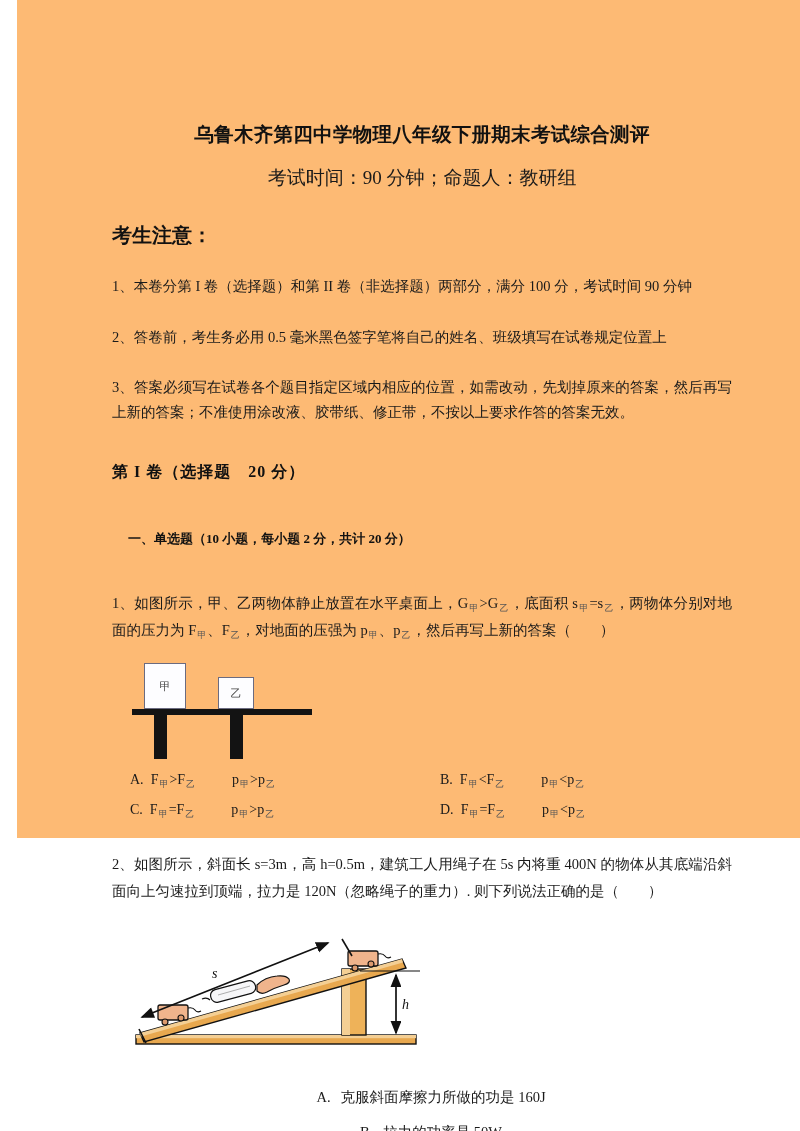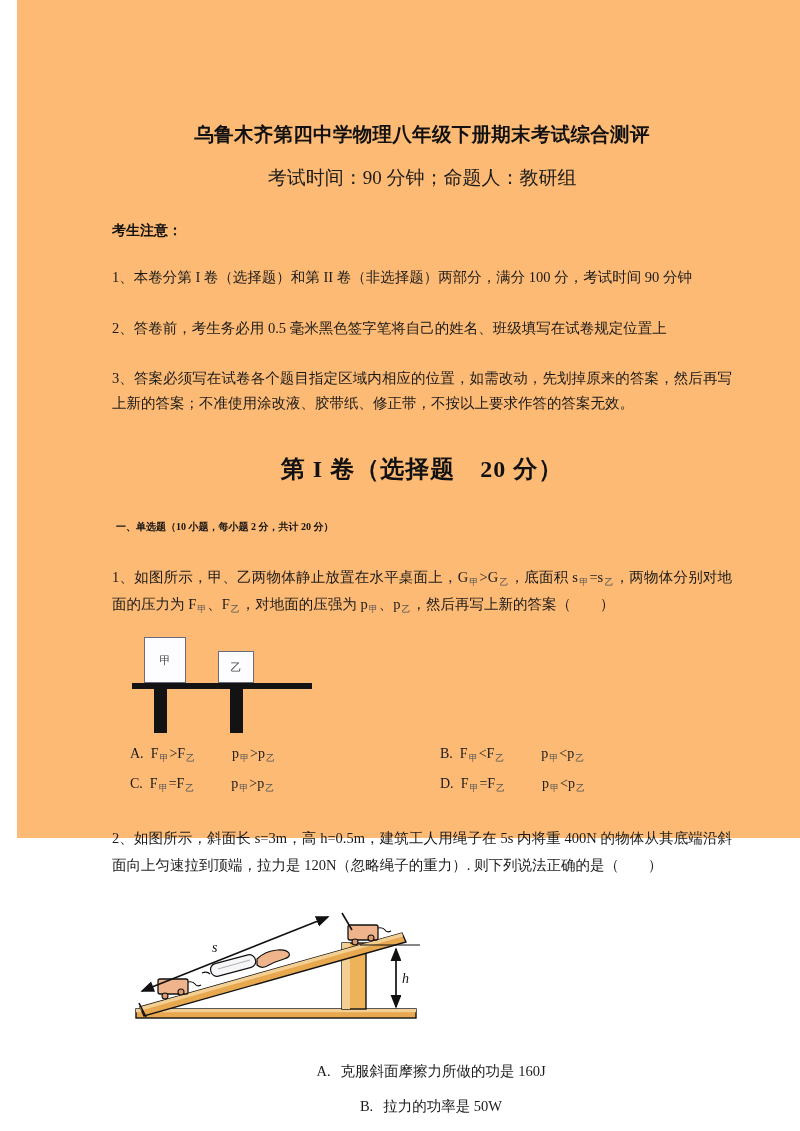--- a/index.html
+++ b/index.html
@@ -43,49 +43,49 @@
   .doc-subtitle {
     text-align: center;
     font-size: 19px;
     margin: 0;
     padding-top: 17px;
     color: #1a1a1a;
   }
 
   
   .notice-heading {
-    font-size: 14px;
+    font-size: 20px;
     font-weight: bold;
     margin: 0;
     padding-top: 31px;
     color: #111;
   }
   .notice-item {
     font-size: 14.5px;
     margin: 0;
     padding-top: 25px;
     line-height: 1.75;
     text-align: justify;
     color: #1a1a1a;
   }
 
   
   .section-title {
-    text-align: center;
-    font-size: 24px;
+    text-align: left;
+    font-size: 16px;
     font-weight: bold;
     margin: 0;
     padding-top: 36px;
     letter-spacing: 1px;
     color: #111;
   }
   .subsection-title {
-    font-size: 10px;
+    font-size: 13px;
     font-weight: bold;
-    margin: 4px;
+    margin: 16px;
     padding-top: 31px;
     color: #111;
   }
 
   
   .question {
     font-size: 14.5px;
     margin: 0;
     padding-top: 26px;
     line-height: 1.85;

